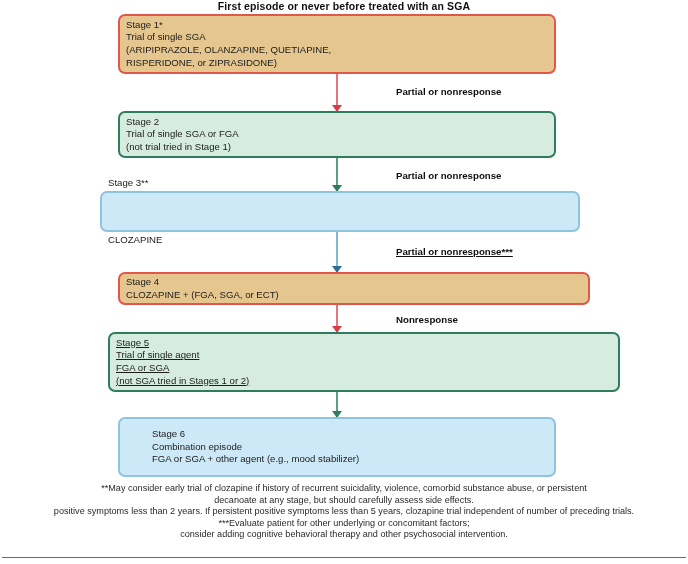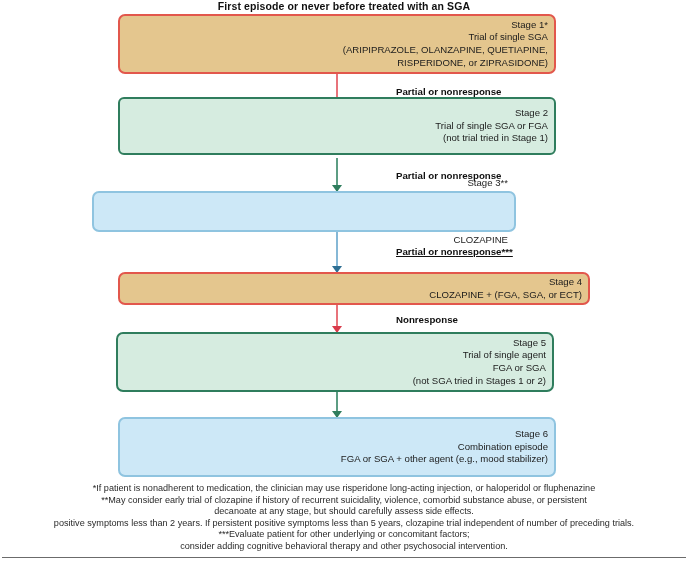--- a/index.html
+++ b/index.html
@@ -35,21 +35,21 @@
   }
 
   
   .stage-box {
     position: absolute;
     border-radius: 7px;
     border-style: solid;
     border-width: 2px;
     display: flex;
     flex-direction: column;
-    align-items: flex-end;
+    align-items: flex-start;
     justify-content: center;
     text-align: center;
     font-size: 9.6px;
     line-height: 12.6px;
     color: #1c1c1c;
     padding: 2px 6px;
   }
   .stage-box .line { display: block; white-space: nowrap; }
 
   .scheme-tan {
@@ -139,33 +139,33 @@
     <span class="line">(ARIPIPRAZOLE, OLANZAPINE, QUETIAPINE,</span>
     <span class="line">RISPERIDONE, or ZIPRASIDONE)</span>
   </div>
 
   <div class="connector arrow-red" style="left:322px; top:74px; height:37px;">
     <span class="stem"></span>
     <span class="head"></span>
   </div>
   <div class="connector-label" style="left:348px; top:86px;">Partial or nonresponse</div>
 
-  <div class="stage-box scheme-green" style="left:118px; top:97px; width:438px; height:58px;border-radius:6px;">
+  <div class="stage-box scheme-green" style="left:118px; top:111px; width:438px; height:47px;">
     <span class="line">Stage 2</span>
     <span class="line">Trial of single SGA or FGA</span>
     <span class="line">(not trial tried in Stage 1)</span>
   </div>
 
   <div class="connector arrow-green" style="left:322px; top:158px; height:33px;">
     <span class="stem"></span>
     <span class="head"></span>
   </div>
   <div class="connector-label" style="left:348px; top:170px;">Partial or nonresponse</div>
 
-  <div class="stage-box scheme-blue" style="left:92px; top:191px; width:424px; height:41px;gap:44px;">
+  <div class="stage-box scheme-blue" style="left:100px; top:191px; width:480px; height:41px;gap:44px;">
     <span class="line">Stage 3**</span>
     <span class="line">CLOZAPINE</span>
   </div>
 
   <div class="connector arrow-blue" style="left:322px; top:232px; height:40px;">
     <span class="stem"></span>
     <span class="head"></span>
   </div>
   <div class="connector-label" style="left:348px; top:246px;text-decoration:underline;">Partial or nonresponse***</div>
 
@@ -173,40 +173,39 @@
     <span class="line">Stage 4</span>
     <span class="line">CLOZAPINE + (FGA, SGA, or ECT)</span>
   </div>
 
   <div class="connector arrow-red" style="left:322px; top:305px; height:27px;">
     <span class="stem"></span>
     <span class="head"></span>
   </div>
   <div class="connector-label" style="left:348px; top:314px;">Nonresponse</div>
 
-  <div class="stage-box scheme-green" style="left:116px; top:332px; width:438px; height:60px;">
+  <div class="stage-box scheme-green" style="left:108px; top:332px; width:512px; height:60px;text-decoration:underline;">
     <span class="line">Stage 5</span>
     <span class="line">Trial of single agent</span>
     <span class="line">FGA or SGA</span>
     <span class="line">(not SGA tried in Stages 1 or 2)</span>
   </div>
 
   <div class="connector arrow-green" style="left:322px; top:392px; height:25px;">
     <span class="stem"></span>
     <span class="head"></span>
   </div>
 
   <div class="stage-box scheme-blue" style="left:118px; top:417px; width:438px; height:60px;padding-left:32px;">
     <span class="line">Stage 6</span>
     <span class="line">Combination episode</span>
     <span class="line">FGA or SGA + other agent (e.g., mood stabilizer)</span>
   </div>
 
   <div class="footnotes">
-    <span class="fn-line">*If patient is nonadherent to medication, the clinician may use risperidone long-acting injection, or haloperidol or fluphenazine</span>
     <span class="fn-line">**May consider early trial of clozapine if history of recurrent suicidality, violence, comorbid substance abuse, or persistent</span>
     <span class="fn-line">decanoate at any stage, but should carefully assess side effects.</span>
     <span class="fn-line">positive symptoms less than 2 years. If persistent positive symptoms less than 5 years, clozapine trial independent of number of preceding trials.</span>
     <span class="fn-line">***Evaluate patient for other underlying or concomitant factors;</span>
     <span class="fn-line">consider adding cognitive behavioral therapy and other psychosocial intervention.</span>
   </div>
 
   <div class="bottom-rule"></div>
 
 </div>

